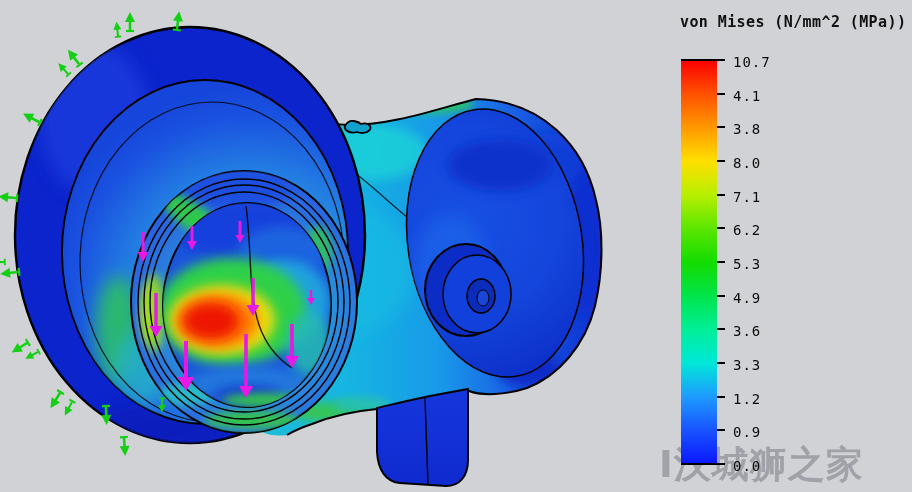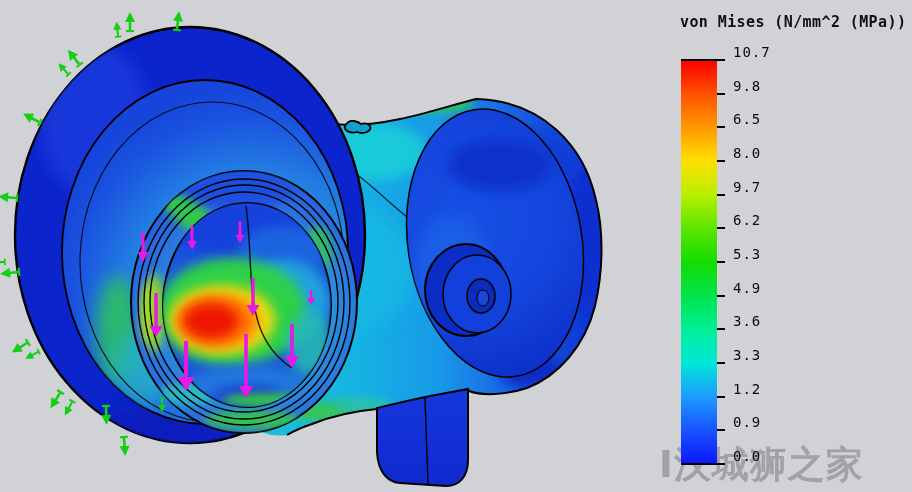--- a/index.html
+++ b/index.html
@@ -26,21 +26,21 @@
       #b8ef00 33.33%, #5ce600 41.67%, #14dc00 50%, #00e44a 58.33%,
       #00ef97 66.67%, #00e7d8 75%, #1e9bff 83.33%, #1853ff 91.67%, #0b17ff 100%);
   }
   .ticks{
     position:absolute;left:681px;top:59px;width:44px;height:406px;
     display:flex;flex-direction:column;justify-content:space-between;align-items:flex-end;
   }
   .tick{width:8px;height:2px;background:#000;}
   .tick:first-child,.tick:last-child{width:44px;}
   .labels{
-    position:absolute;left:733px;top:44px;height:420px;
+    position:absolute;left:733px;top:54px;height:420px;
     display:flex;flex-direction:column;justify-content:space-between;
   }
   .labels div{height:16px;font-size:14px;color:#0a0a0a;letter-spacing:1px;white-space:nowrap;}
 </style>
 </head>
 <body>
 
 <div class="stage">
 
   <div class="scene">
@@ -285,24 +285,24 @@
       <div class="tick"></div>
       <div class="tick"></div>
       <div class="tick"></div>
       <div class="tick"></div>
       <div class="tick"></div>
       <div class="tick"></div>
       <div class="tick"></div>
     </div>
     <div class="labels">
       <div>10.7</div>
-      <div>9.8</div>
-      <div>6.5</div>
+      <div>4.1</div>
+      <div>3.8</div>
       <div>8.0</div>
-      <div>9.7</div>
+      <div>7.1</div>
       <div>6.2</div>
       <div>5.3</div>
       <div>4.9</div>
       <div>3.6</div>
       <div>3.3</div>
       <div>1.2</div>
       <div>0.9</div>
       <div>0.0</div>
     </div>
   </div>

